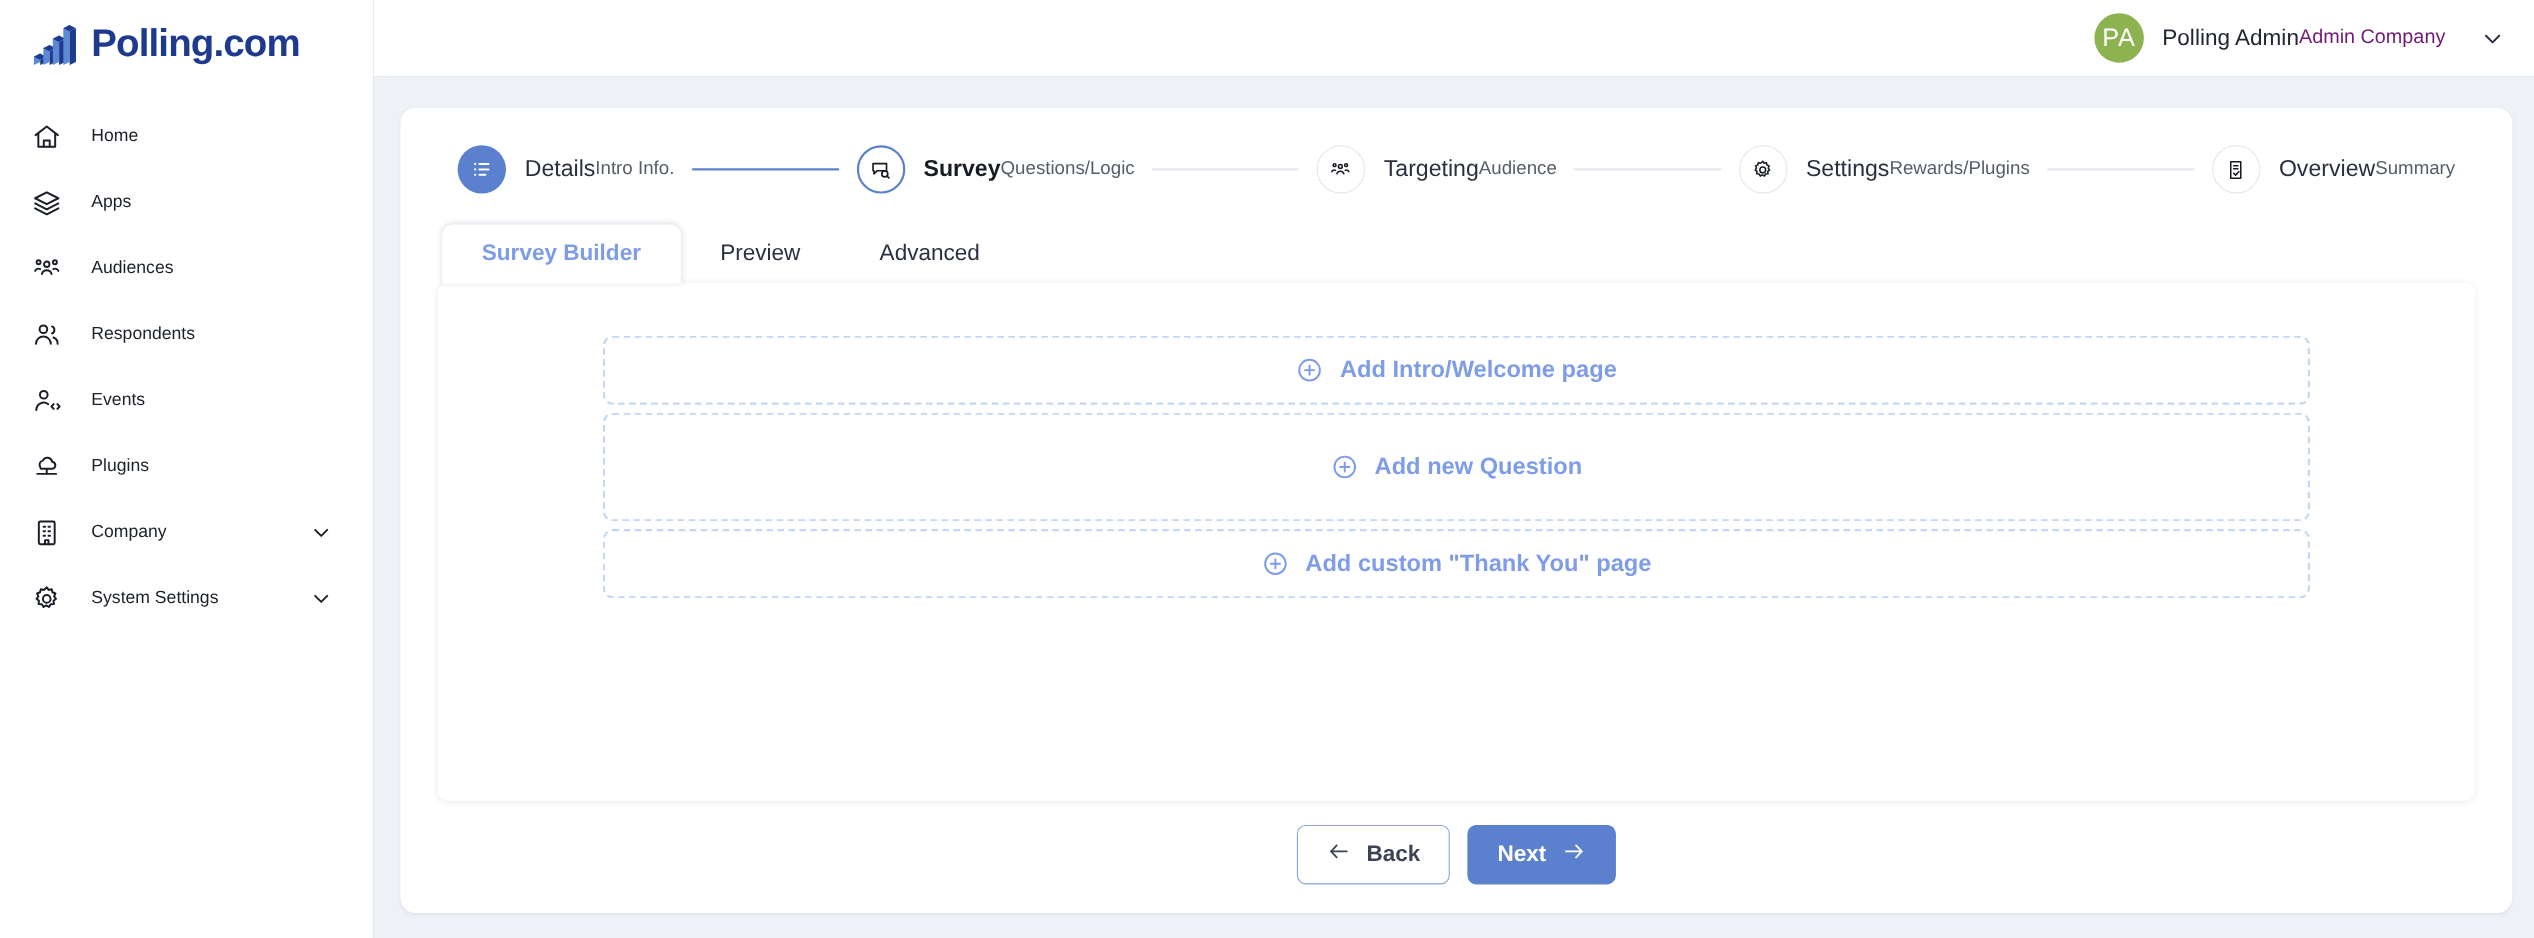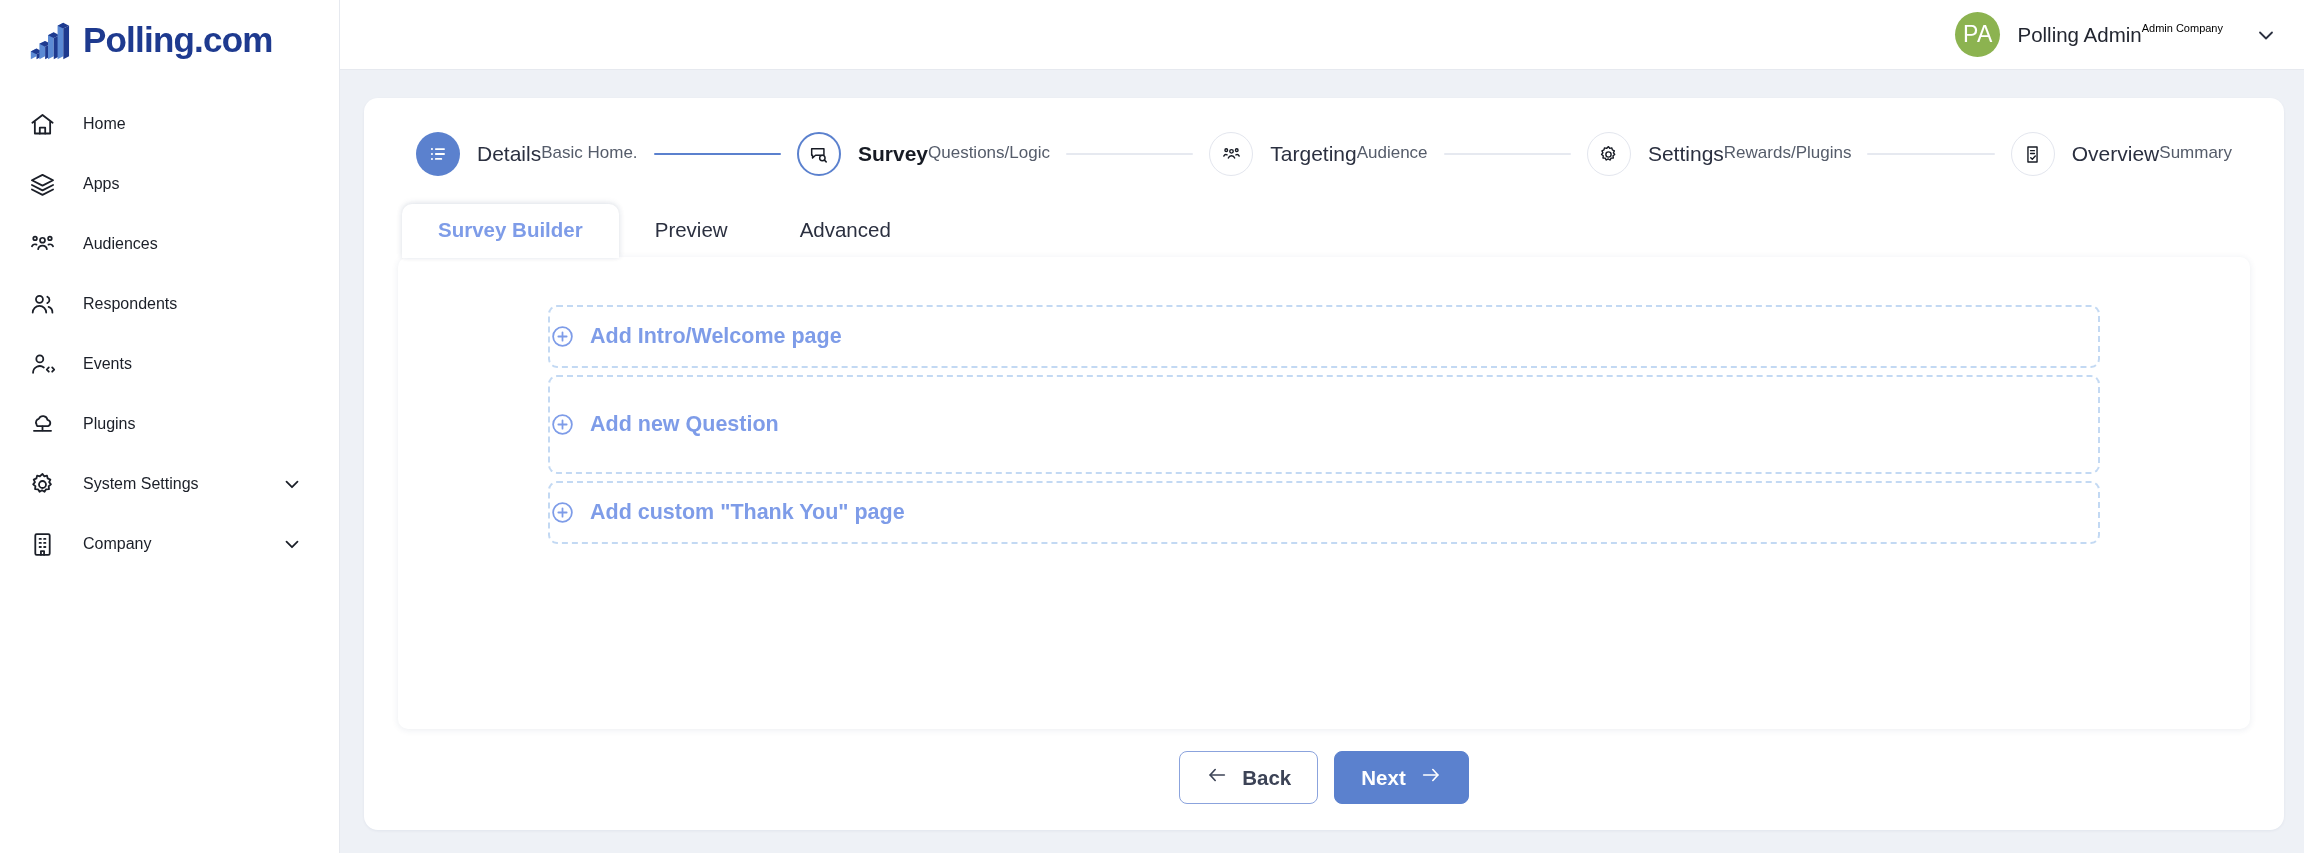--- a/index.html
+++ b/index.html
@@ -60,21 +60,21 @@
   }
   .user-chip { display: flex; align-items: center; gap: 17px; cursor: pointer; }
   .avatar {
     width: 45px; height: 45px; border-radius: 50%;
     background: #8cb350; color: #ffffff;
     display: flex; align-items: center; justify-content: center;
     font-size: 23px; font-weight: 400; letter-spacing: .5px;
   }
   .user-meta { display: flex; line-height: 1.25; }
   .user-name { font-size: 20.5px; color: #222630; }
-  .user-company { font-size: 11px; color: #000000; }
+  .user-company { font-size: 18px; color: #701a75; }
   .user-caret { margin-left: 14px; display:flex; align-items:center; }
 
   .canvas { flex: 1; padding: 28px 20px 23px 24px; }
   .card {
     background: #ffffff; border-radius: 14px;
     height: 100%;
     box-shadow: 0 1px 3px rgba(25,40,80,.06);
     padding: 30px 34px 0 34px;
     display: flex; flex-direction: column;
   }
@@ -112,21 +112,21 @@
   .panel {
     flex: 1;
     background: #ffffff; border-radius: 10px;
     box-shadow: 0 1px 7px rgba(30,50,100,.09);
     margin-top: -1px;
     padding: 48px 150px 0 150px;
     position: relative; z-index: 2;
   }
   .addbox {
     border: 2px dashed #c3d9f3; border-radius: 9px;
-    display: flex; align-items: center; 
+    display: flex; align-items: center; justify-content: center;
     color: #7e9ce8; font-size: 21.5px; font-weight: 700;
     cursor: pointer; background: #fff;
   }
   .addbox .plus { margin-right: 15px; display: flex; align-items: center; }
   .addbox.intro { height: 63px; }
   .addbox.question { height: 99px; margin-top: 7px; }
   .addbox.thanks { height: 63px; margin-top: 7px; }
 
   .footer-btns {
     display: flex; align-items: center; justify-content: center;
@@ -236,41 +236,41 @@
             <path d="M12 13.6v3.6"></path>
               <path d="M4.4 17.6h15.2"></path>
           </svg>
         </span>
         <span class="nav-label">Plugins</span>
       </div>
 
       <div class="nav-item">
         <span class="nav-ico">
           <svg width="27" height="27" viewBox="0 0 24 24" fill="none" stroke="#1b1f28" stroke-width="1.6" stroke-linecap="round" stroke-linejoin="round">
-            <circle cx="12" cy="12" r="3.1"></circle>
-            <path d="M12 2.6l1.5 2.1 2.5-.6.6 2.5 2.4 1-1.1 2.3 1.6 2-2 1.6.3 2.6-2.6.2-1.4 2.2-2.2-1.3-2.2 1.3-1.4-2.2-2.6-.2.3-2.6-2-1.6 1.6-2-1.1-2.3 2.4-1 .6-2.5 2.5.6z"></path>
-          </svg>
-        </span>
-        <span class="nav-label">System Settings</span>
+            <rect x="5.6" y="2.8" width="12.8" height="18.4" rx="1.2"></rect>
+            <path d="M9.4 7h1.2M13.4 7h1.2M9.4 10.6h1.2M13.4 10.6h1.2M9.4 14.2h1.2M13.4 14.2h1.2"></path>
+            <path d="M10.6 21.2v-3.4h2.8v3.4"></path>
+          </svg>
+        </span>
+        <span class="nav-label">Company</span>
         <span class="nav-caret">
           <svg width="22" height="22" viewBox="0 0 24 24" fill="none" stroke="#1b1f28" stroke-width="1.9" stroke-linecap="round" stroke-linejoin="round">
               <path d="m6 9.5 6 6 6-6"></path>
             </svg>
         </span>
       </div>
 
       <div class="nav-item">
         <span class="nav-ico">
           <svg width="27" height="27" viewBox="0 0 24 24" fill="none" stroke="#1b1f28" stroke-width="1.6" stroke-linecap="round" stroke-linejoin="round">
-            <rect x="5.6" y="2.8" width="12.8" height="18.4" rx="1.2"></rect>
-            <path d="M9.4 7h1.2M13.4 7h1.2M9.4 10.6h1.2M13.4 10.6h1.2M9.4 14.2h1.2M13.4 14.2h1.2"></path>
-            <path d="M10.6 21.2v-3.4h2.8v3.4"></path>
-          </svg>
-        </span>
-        <span class="nav-label">Company</span>
+            <circle cx="12" cy="12" r="3.1"></circle>
+            <path d="M12 2.6l1.5 2.1 2.5-.6.6 2.5 2.4 1-1.1 2.3 1.6 2-2 1.6.3 2.6-2.6.2-1.4 2.2-2.2-1.3-2.2 1.3-1.4-2.2-2.6-.2.3-2.6-2-1.6 1.6-2-1.1-2.3 2.4-1 .6-2.5 2.5.6z"></path>
+          </svg>
+        </span>
+        <span class="nav-label">System Settings</span>
         <span class="nav-caret">
           <svg width="22" height="22" viewBox="0 0 24 24" fill="none" stroke="#1b1f28" stroke-width="1.9" stroke-linecap="round" stroke-linejoin="round">
               <path d="m6 9.5 6 6 6-6"></path>
             </svg>
         </span>
       </div>
 
     </nav>
   </aside>
 
@@ -302,21 +302,21 @@
                 <circle cx="5.4" cy="6.6" r="1.15" fill="#fff" stroke="none"></circle>
                   <path d="M9.6 6.6h9"></path>
                 <circle cx="5.4" cy="12" r="1.15" fill="#fff" stroke="none"></circle>
                   <path d="M9.6 12h9"></path>
                 <circle cx="5.4" cy="17.4" r="1.15" fill="#fff" stroke="none"></circle>
                   <path d="M9.6 17.4h6"></path>
               </svg>
             </span>
             <span class="step-texts">
               <span class="step-title">Details</span>
-              <span class="step-sub">Basic Home.</span>
+              <span class="step-sub">Intro Info.</span>
             </span>
           </div>
 
           <div class="connector done"></div>
 
           <div class="step">
             <span class="step-circle current">
               <svg width="21" height="21" viewBox="0 0 24 24" fill="none" stroke="#171b24" stroke-width="1.7" stroke-linecap="round" stroke-linejoin="round">
                 <path d="M4.2 5.4h14v7.4H8.6L5.2 16v-3.2H4.2z"></path>
                 <circle cx="16.4" cy="16.1" r="3.1"></circle>

